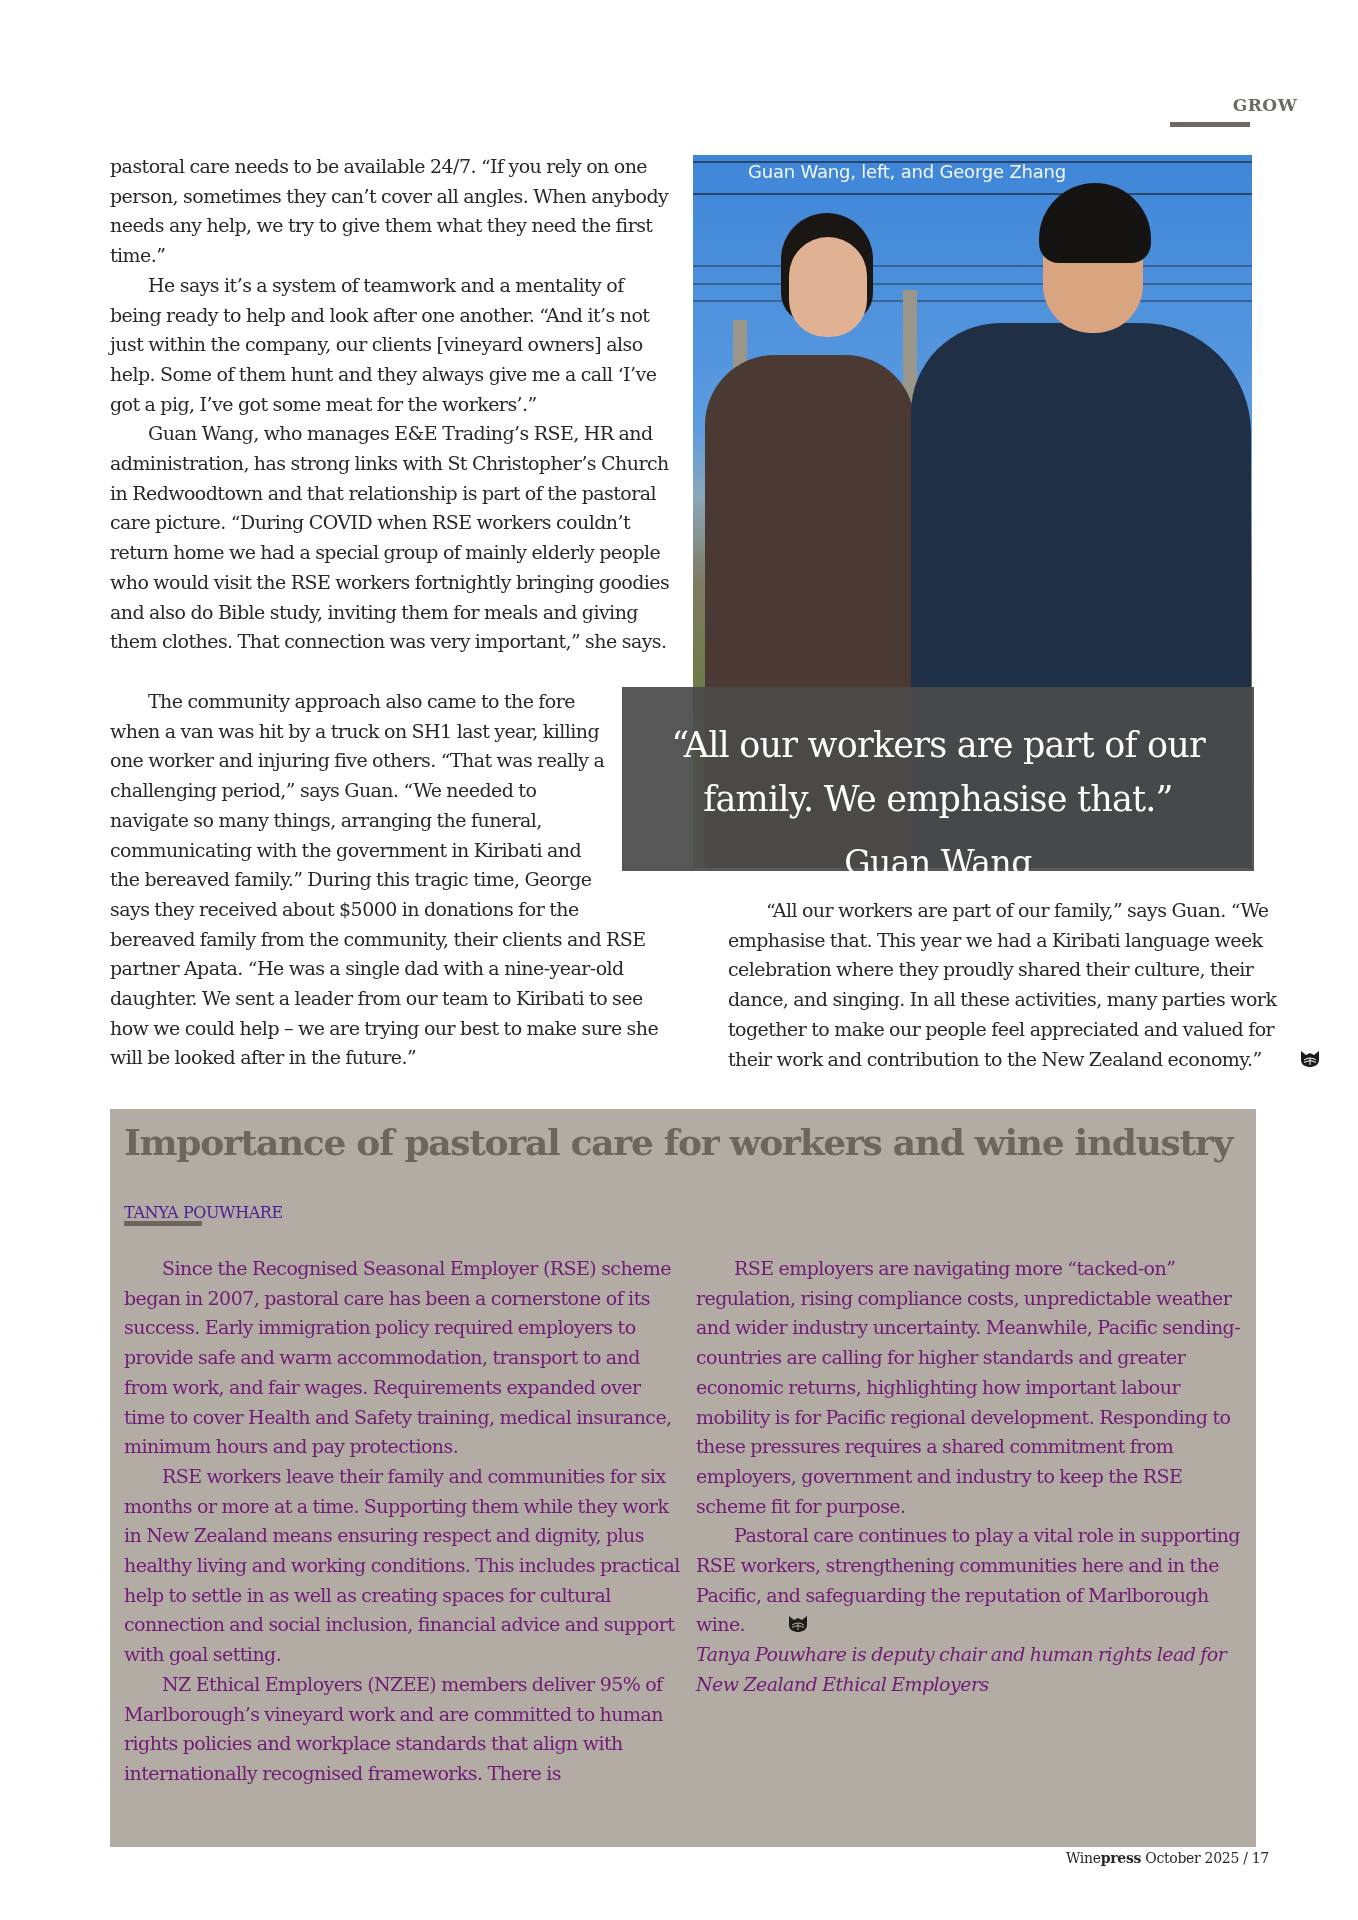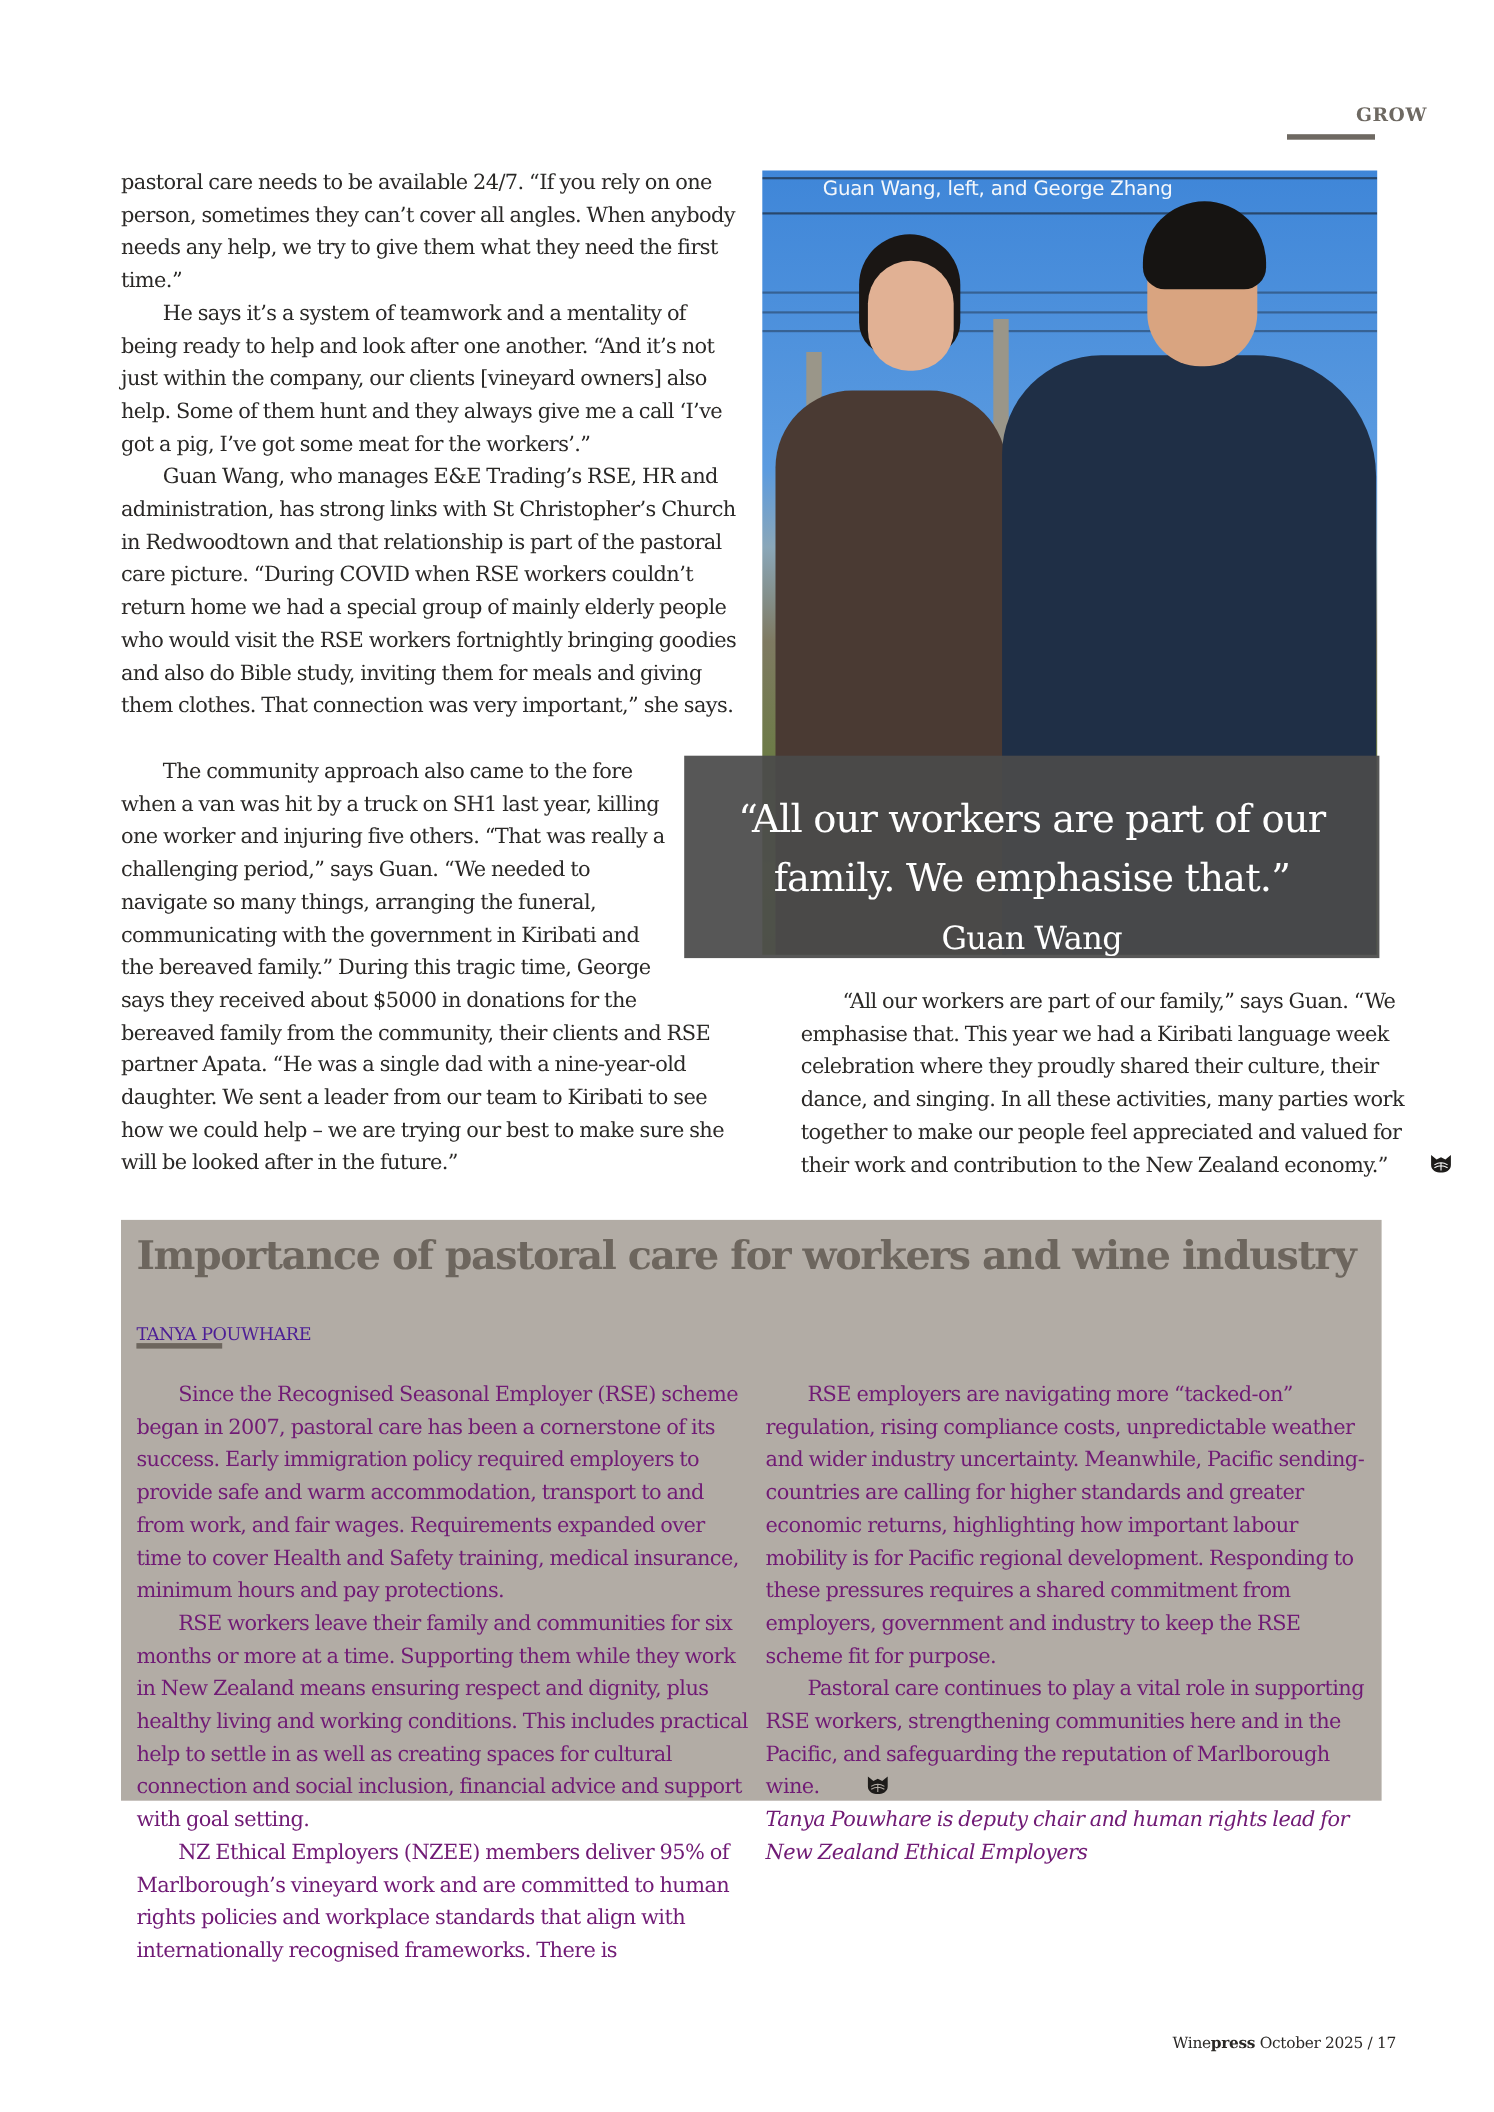--- a/index.html
+++ b/index.html
@@ -60,32 +60,32 @@
     position: absolute; left: 622px; top: 687px; width: 632px; height: 184px;
     background: rgba(74, 74, 74, 0.93);
     color: #ffffff; text-align: center;
     font-family: "DejaVu Serif", serif;
   }
   .pull-quote .quote-text {
     margin-top: 31px; font-size: 35px; line-height: 54px; letter-spacing: -0.8px;
     padding: 0 30px;
   }
   .pull-quote .quote-attrib {
-    font-size: 29px; line-height: 38px; margin-top: 8px; letter-spacing: -0.5px;
+    font-size: 33px; line-height: 38px; margin-top: 18px; letter-spacing: -0.5px;
   }
 
   .col-right-middle {
     position: absolute; left: 715px; top: 896px; width: 570px; margin-left: 13px;
   }
   .endmark {
     display: inline-block; width: 20px; height: 18px; vertical-align: -2px;
   }
 
   .sidebar-box {
-    position: absolute; left: 110px; top: 1109px; width: 1146px; height: 528px;
+    position: absolute; left: 110px; top: 1109px; width: 1146px; height: 738px;
     background: #b2aca5;
   }
   .sidebar-title {
     position: absolute; left: 14px; top: 12px;
     font-family: "DejaVu Serif", serif; font-weight: bold;
     font-size: 36px; color: #6d665e; letter-spacing: -1.3px;
   }
   .sidebar-byline {
     position: absolute; left: 14px; top: 94px;
     font-family: "DejaVu Serif", serif; font-size: 16px; color: #4c1d95; letter-spacing: -0.4px;

